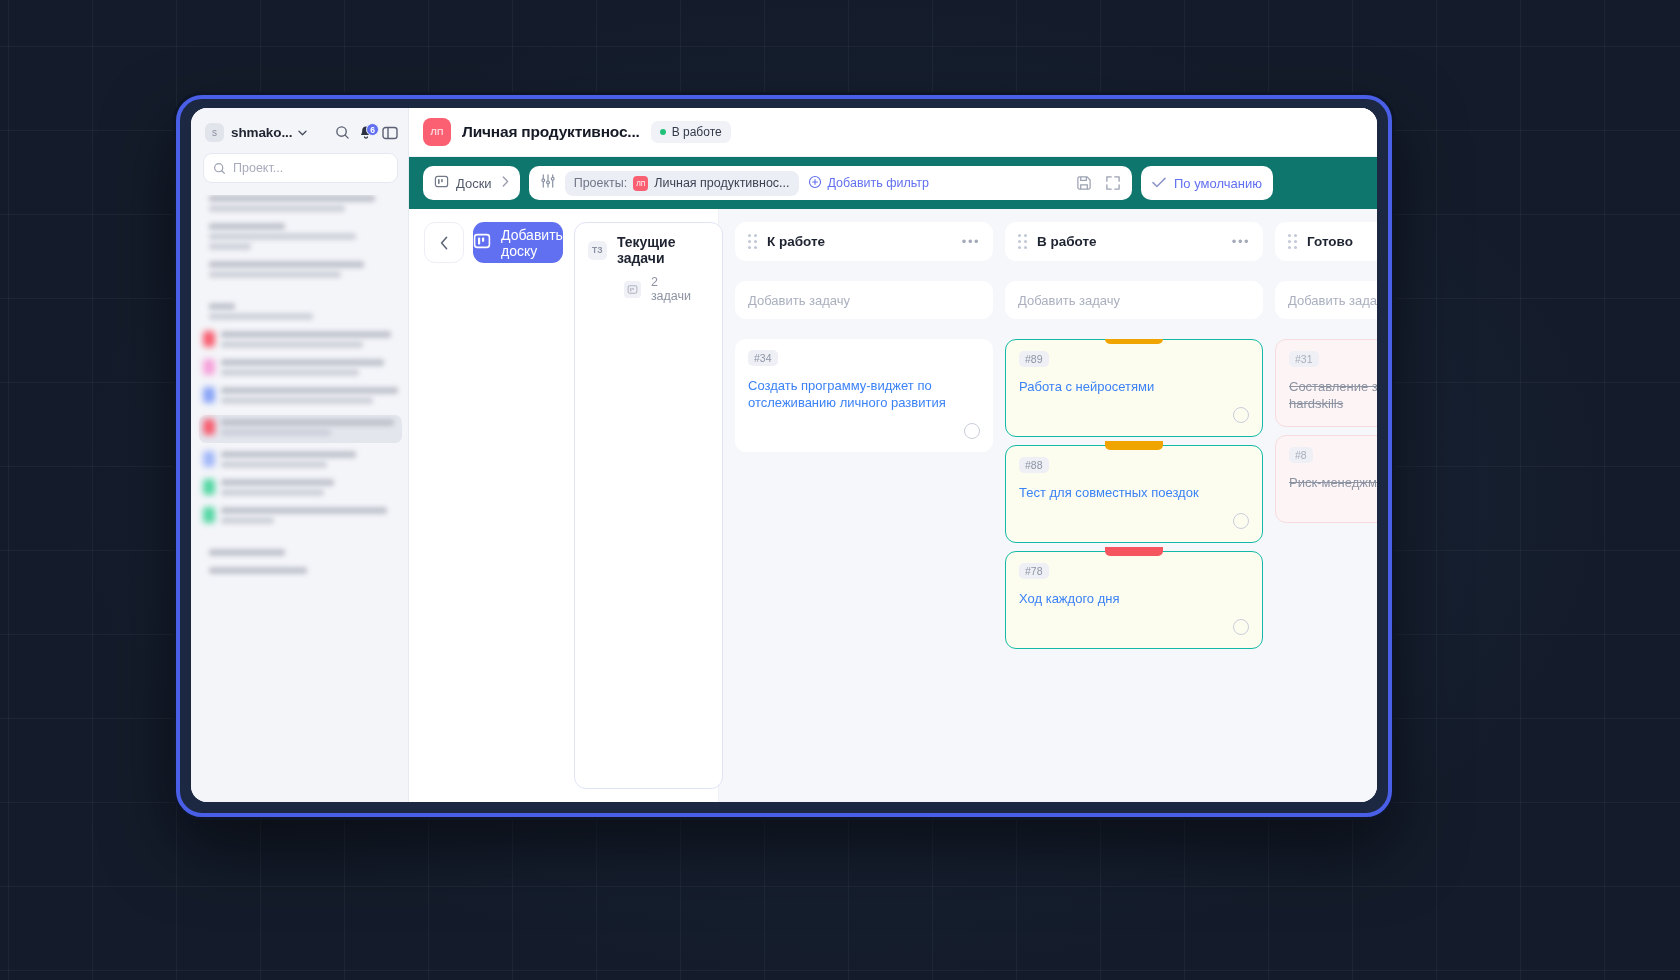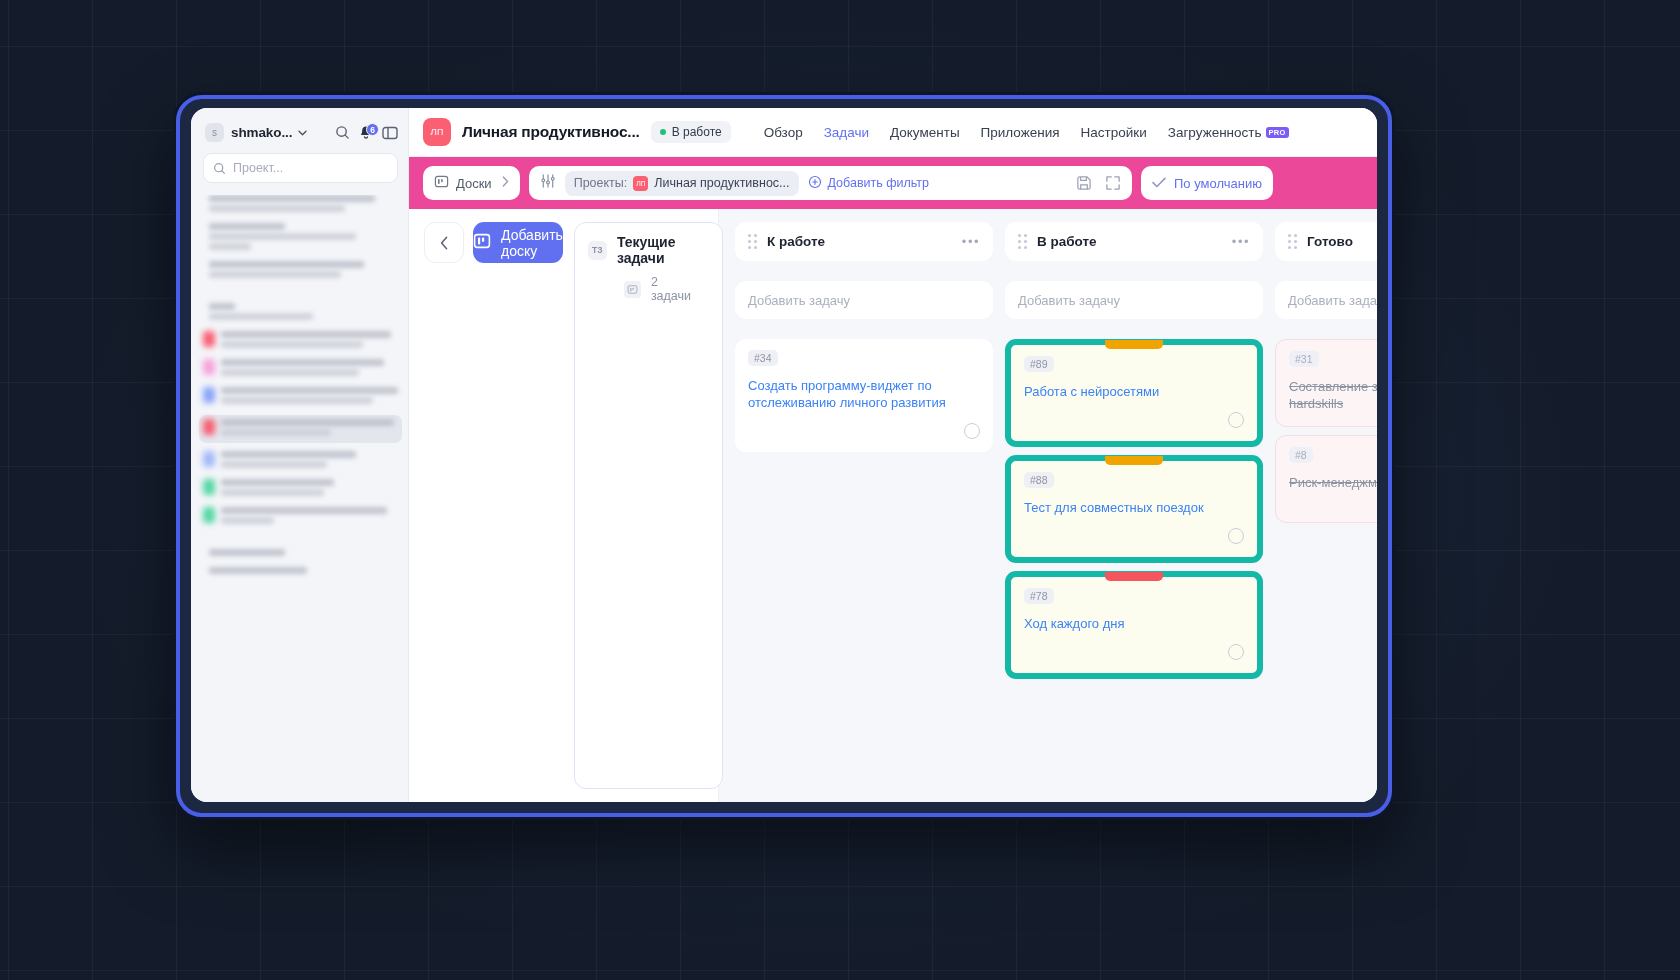--- a/index.html
+++ b/index.html
@@ -123,21 +123,21 @@
   .nav-item.active { color: #6170f0; }
   .pro-tag {
     background: #7b5cf5; color: #fff; font-size: 7.5px; font-weight: 700;
     border-radius: 3px; padding: 1px 3px; margin-left: 4px; vertical-align: 2px;
     letter-spacing: .3px;
   }
 
   
   .toolbar {
     height: 52px; flex: 0 0 52px; display: flex; align-items: center;
-    gap: 9px; padding: 0 14px; background: #ec4899;
+    gap: 9px; padding: 0 14px; background: #0f766e;
   }
   .tb-card {
     background: #fff; border-radius: 10px; height: 34px; display: flex; align-items: center;
     padding: 0 11px; gap: 9px;
   }
   .tb-item { display: flex; align-items: center; gap: 7px; font-size: 13px; color: #525a6b; cursor: pointer; }
   .tb-arrow { color: #9aa0b0; font-size: 12px; margin-left: 3px; }
   .filter-chip {
     background: #eceef5; border-radius: 8px; height: 25px; display: flex; align-items: center;
     gap: 6px; padding: 0 9px; font-size: 12.5px; color: #3c4454; max-width: 245px;
@@ -213,21 +213,21 @@
   }
   .t-id {
     align-self: flex-start; background: #eef0f5; color: #8e95a5; font-size: 10.5px;
     border-radius: 5px; padding: 2px 6px; margin-bottom: 11px; font-weight: 500;
   }
   .t-text { font-size: 13px; line-height: 1.32; color: #3b82f6; }
   .t-foot { margin-top: auto; display: flex; justify-content: flex-end; padding-top: 12px; }
   .t-circle { width: 16px; height: 16px; border-radius: 50%; border: 1.6px solid #c9cedb; }
 
   .task.plain { background: #fff; }
-  .task.yellow { background: #fdfdef; border: 6px solid #14b8a6; }
+  .task.yellow { background: #fdfdef; border: 1px solid #14b8a6; }
   .task.yellow .t-id { background: #eef0f5; }
   .task.pink { background: #fdf4f5; border: 1px solid #f6dcdf; }
   .task.pink .t-id { background: #eef0f5; color: #a8aebc; }
   .task.pink .t-text { color: #8c93a2; text-decoration: line-through; }
   .tab.orange { background: #f0a400; }
   .tab.red { background: #f4555f; }
 </style>
 </head>
 <body>
 
@@ -377,28 +377,20 @@
 
     <main class="content">
 
       <div class="proj-header">
         <div class="proj-badge">ЛП</div>
         <div class="proj-title">Личная продуктивнос...</div>
         <div class="status-pill">
           <span class="dot"></span>
           <span>В работе</span>
         </div>
-        <nav class="nav">
-            <div class="nav-item"><span>Обзор</span></div>
-            <div class="nav-item active"><span>Задачи</span></div>
-            <div class="nav-item"><span>Документы</span></div>
-            <div class="nav-item"><span>Приложения</span></div>
-            <div class="nav-item"><span>Настройки</span></div>
-            <div class="nav-item"><span>Загруженность</span><span class="pro-tag">PRO</span></div>
-          </nav>
       </div>
 
       <div class="toolbar">
         <div class="tb-card">
           <div class="tb-item">
             <span>
               <svg width="15" height="15" viewBox="0 0 16 16" fill="none">
                   <rect x="1.5" y="2.5" width="13" height="11" rx="2.4" stroke="#717887" stroke-width="1.3"></rect>
                   <rect x="4.3" y="5.4" width="1.7" height="5.2" rx=".7" fill="#717887"></rect>
                   <rect x="7.6" y="5.4" width="1.7" height="3.3" rx=".7" fill="#717887"></rect>

